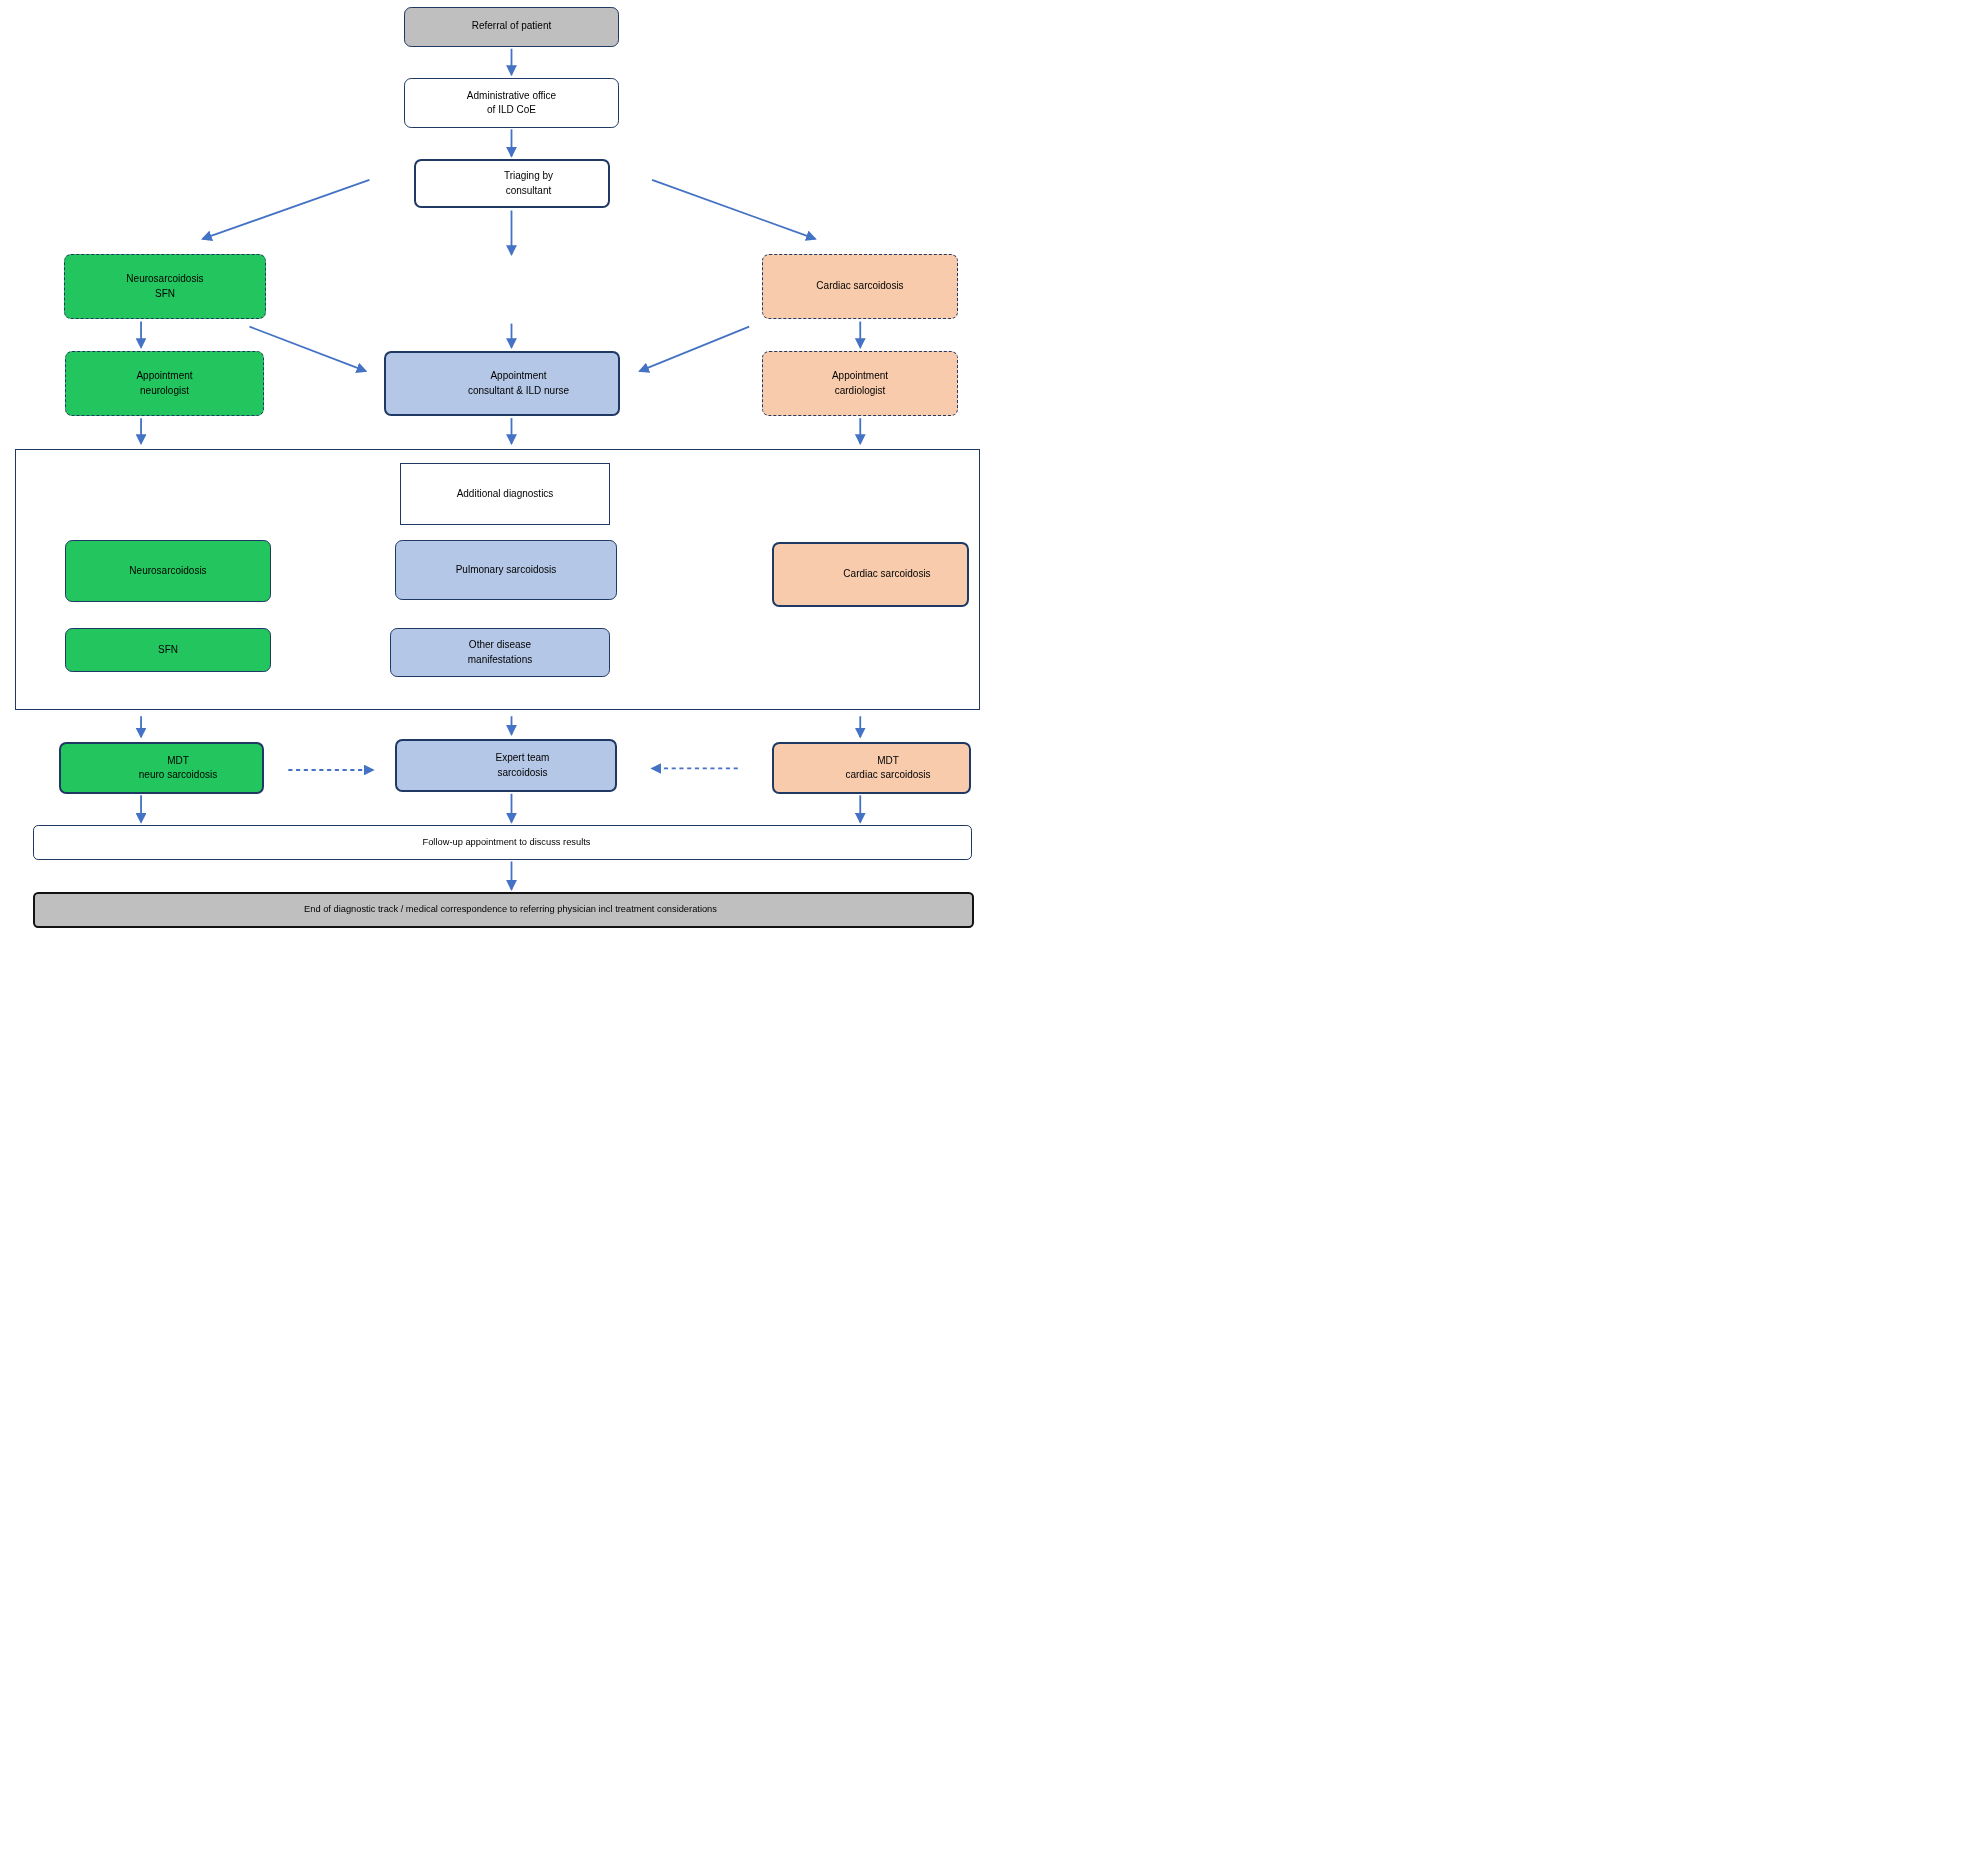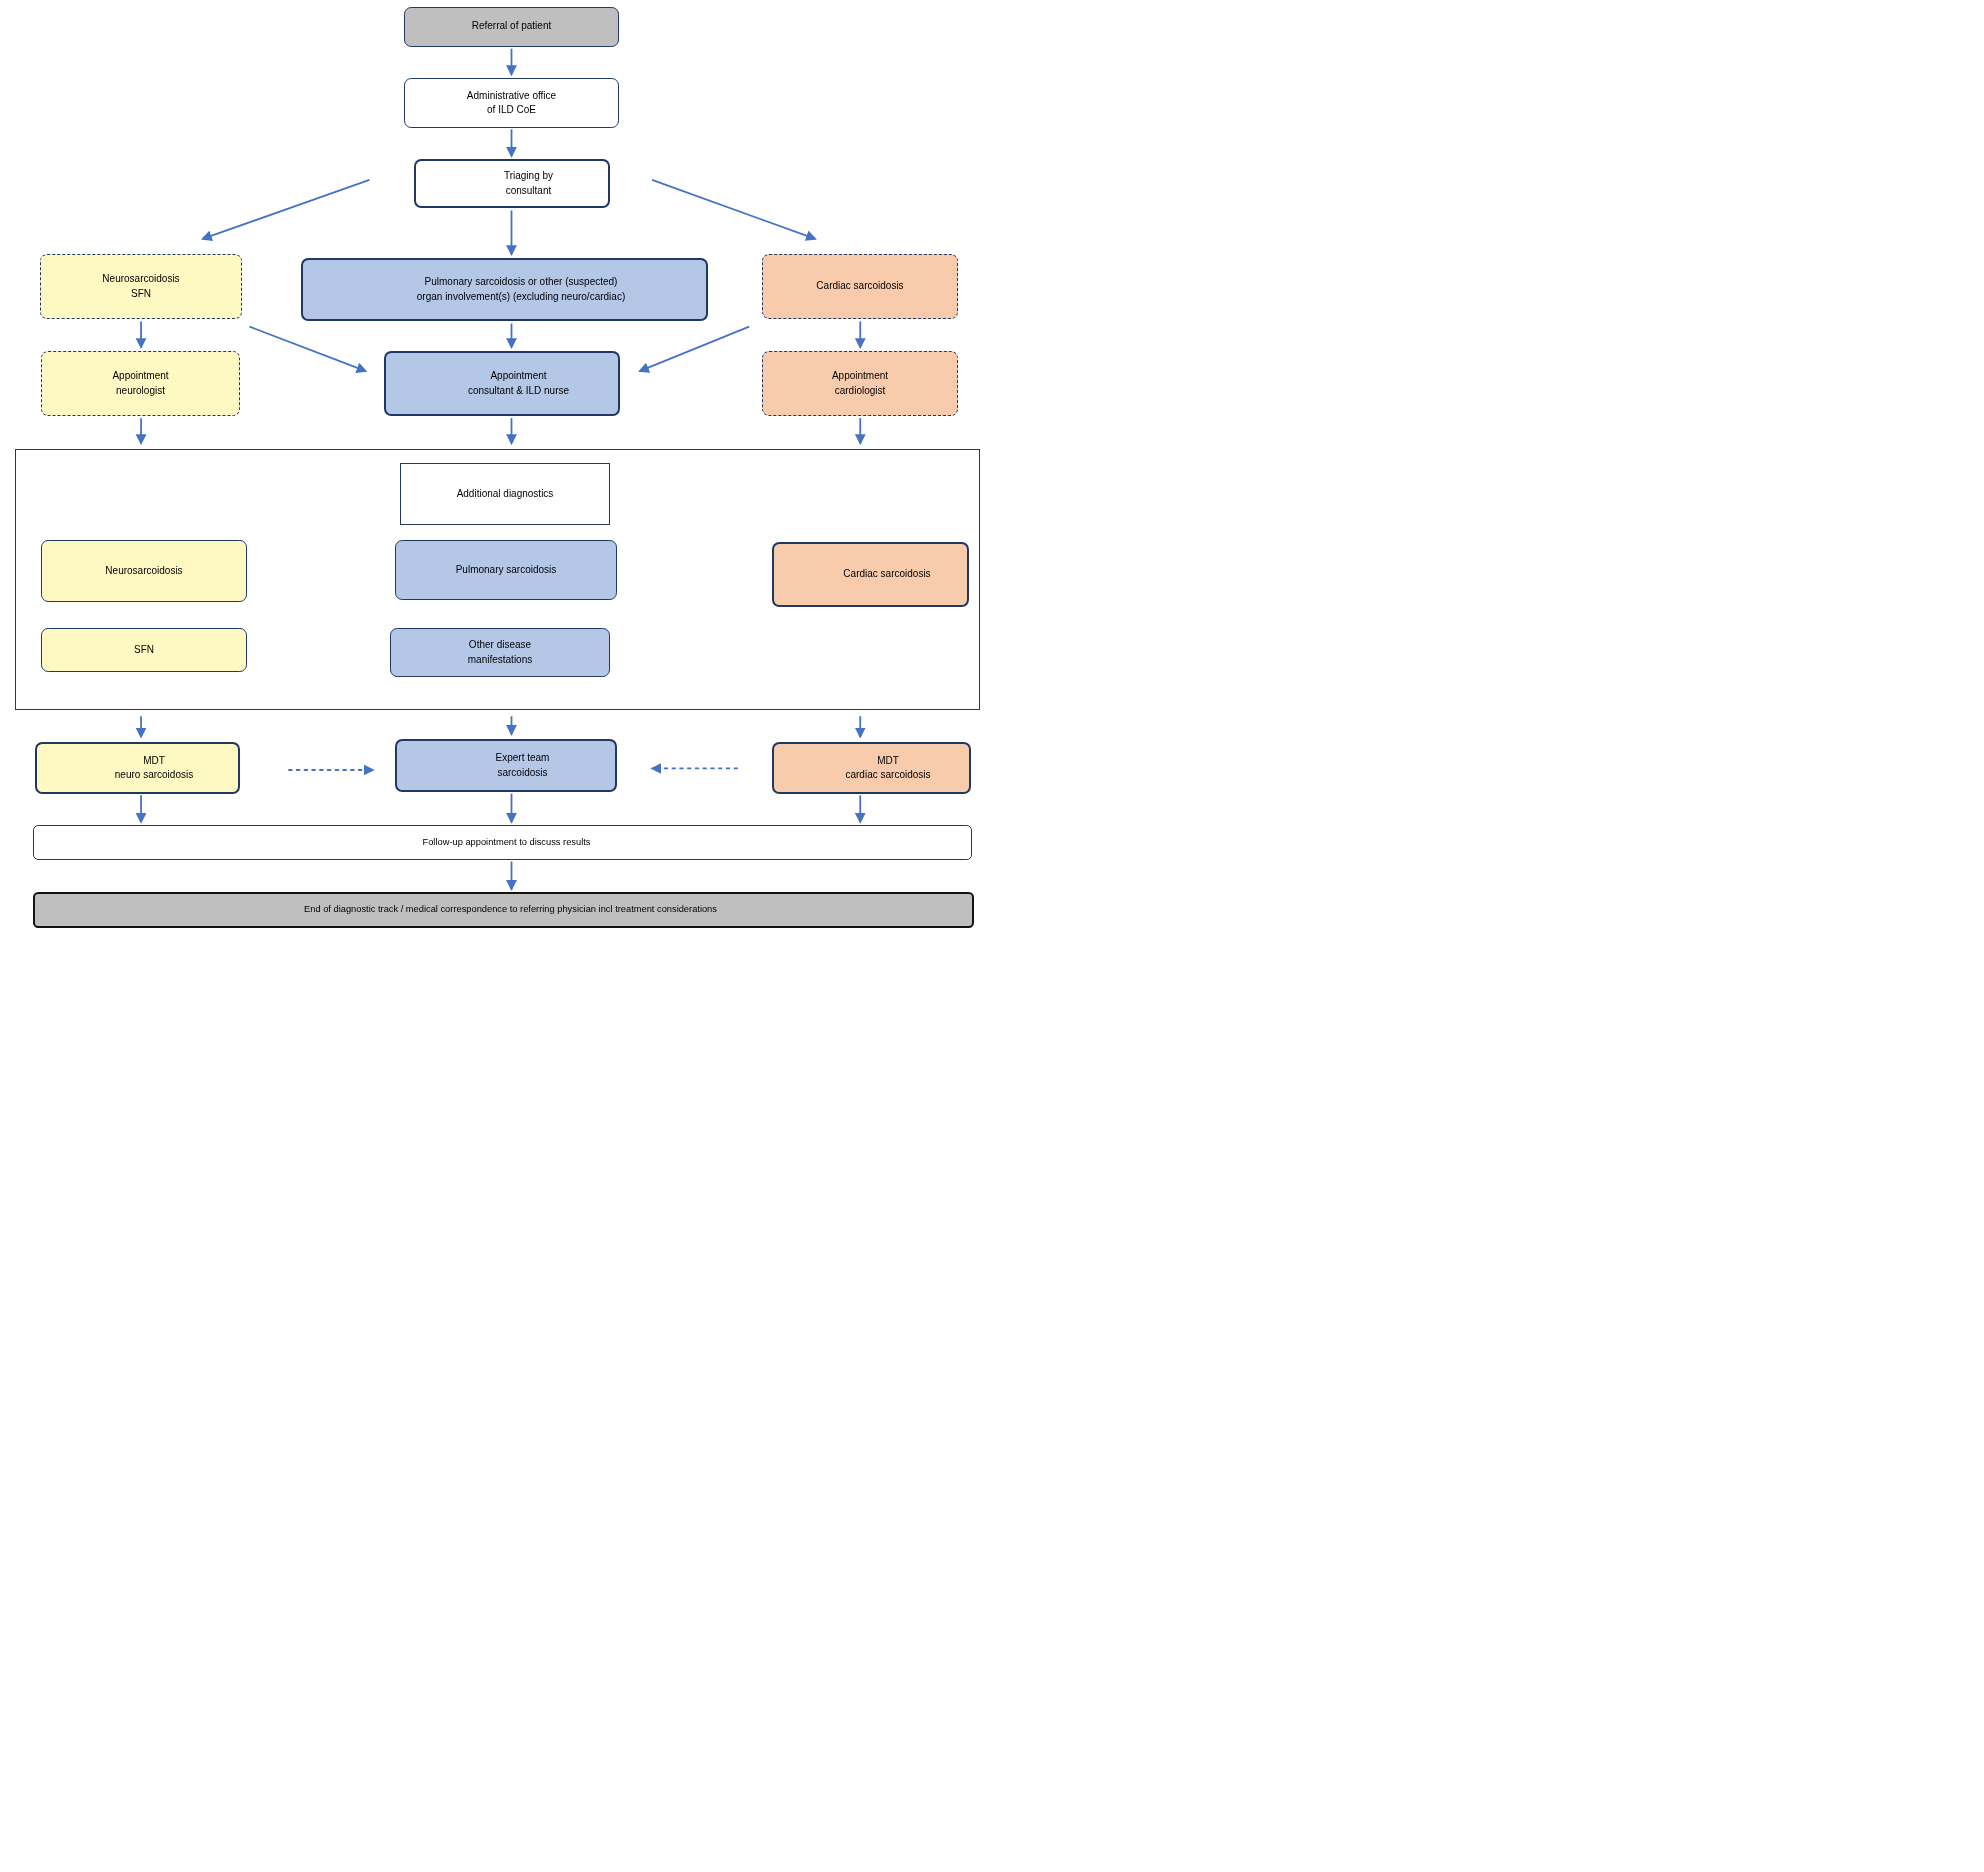--- a/index.html
+++ b/index.html
@@ -19,21 +19,21 @@
     font-size:10px;
     line-height:1.45;
     white-space:pre-line;
   }
   .rounded{border-radius:7.2px;}
   .navy{border:1.6px solid #1f3864;}
   .navy-thick{border:2.1px solid #1f3864;padding-left:33px;}
   .navy-dashed{border:1.8px dashed #1f3864;}
   .fill-gray{background:#bfbfbf;}
   .fill-white{background:#ffffff;}
-  .fill-green{background:#fef9c3;}
+  .fill-green{background:#22c55e;margin-left:24px;}
   .fill-blue{background:#b4c7e7;}
   .fill-orange{background:#f8cbad;}
   .square{border-radius:0;}
   .wide{font-size:9.3px;}
   .end-border{border:2.1px solid #121212;padding-left:14px;}
   
   #referral              {left:404px;  top:6.7px;   width:215px; height:40px;}
   #admin-office          {left:404px;  top:78px;  width:215px; height:50px;}
   #triaging              {left:414px;  top:159px;  width:196px; height:49px;}
   #neuro-sfn             {left:40px;   top:254px;  width:202px; height:65px;}
@@ -73,24 +73,20 @@
   <div id="triaging" class="node navy-thick rounded fill-white">
     <span>Triaging by
 consultant</span>
   </div>
 
   <div id="neuro-sfn" class="node navy-dashed rounded fill-green">
     <span>Neurosarcoidosis
 SFN</span>
   </div>
 
-  <div id="pulmonary-branch" class="node navy-thick rounded fill-blue">
-    <span>Pulmonary sarcoidosis or other (suspected)
-organ involvement(s) (excluding neuro/cardiac)</span>
-  </div>
 
   <div id="cardiac-branch" class="node navy-dashed rounded fill-orange">
     <span>Cardiac sarcoidosis</span>
   </div>
 
   <div id="appt-neurologist" class="node navy-dashed rounded fill-green">
     <span>Appointment
 neurologist</span>
   </div>
 

